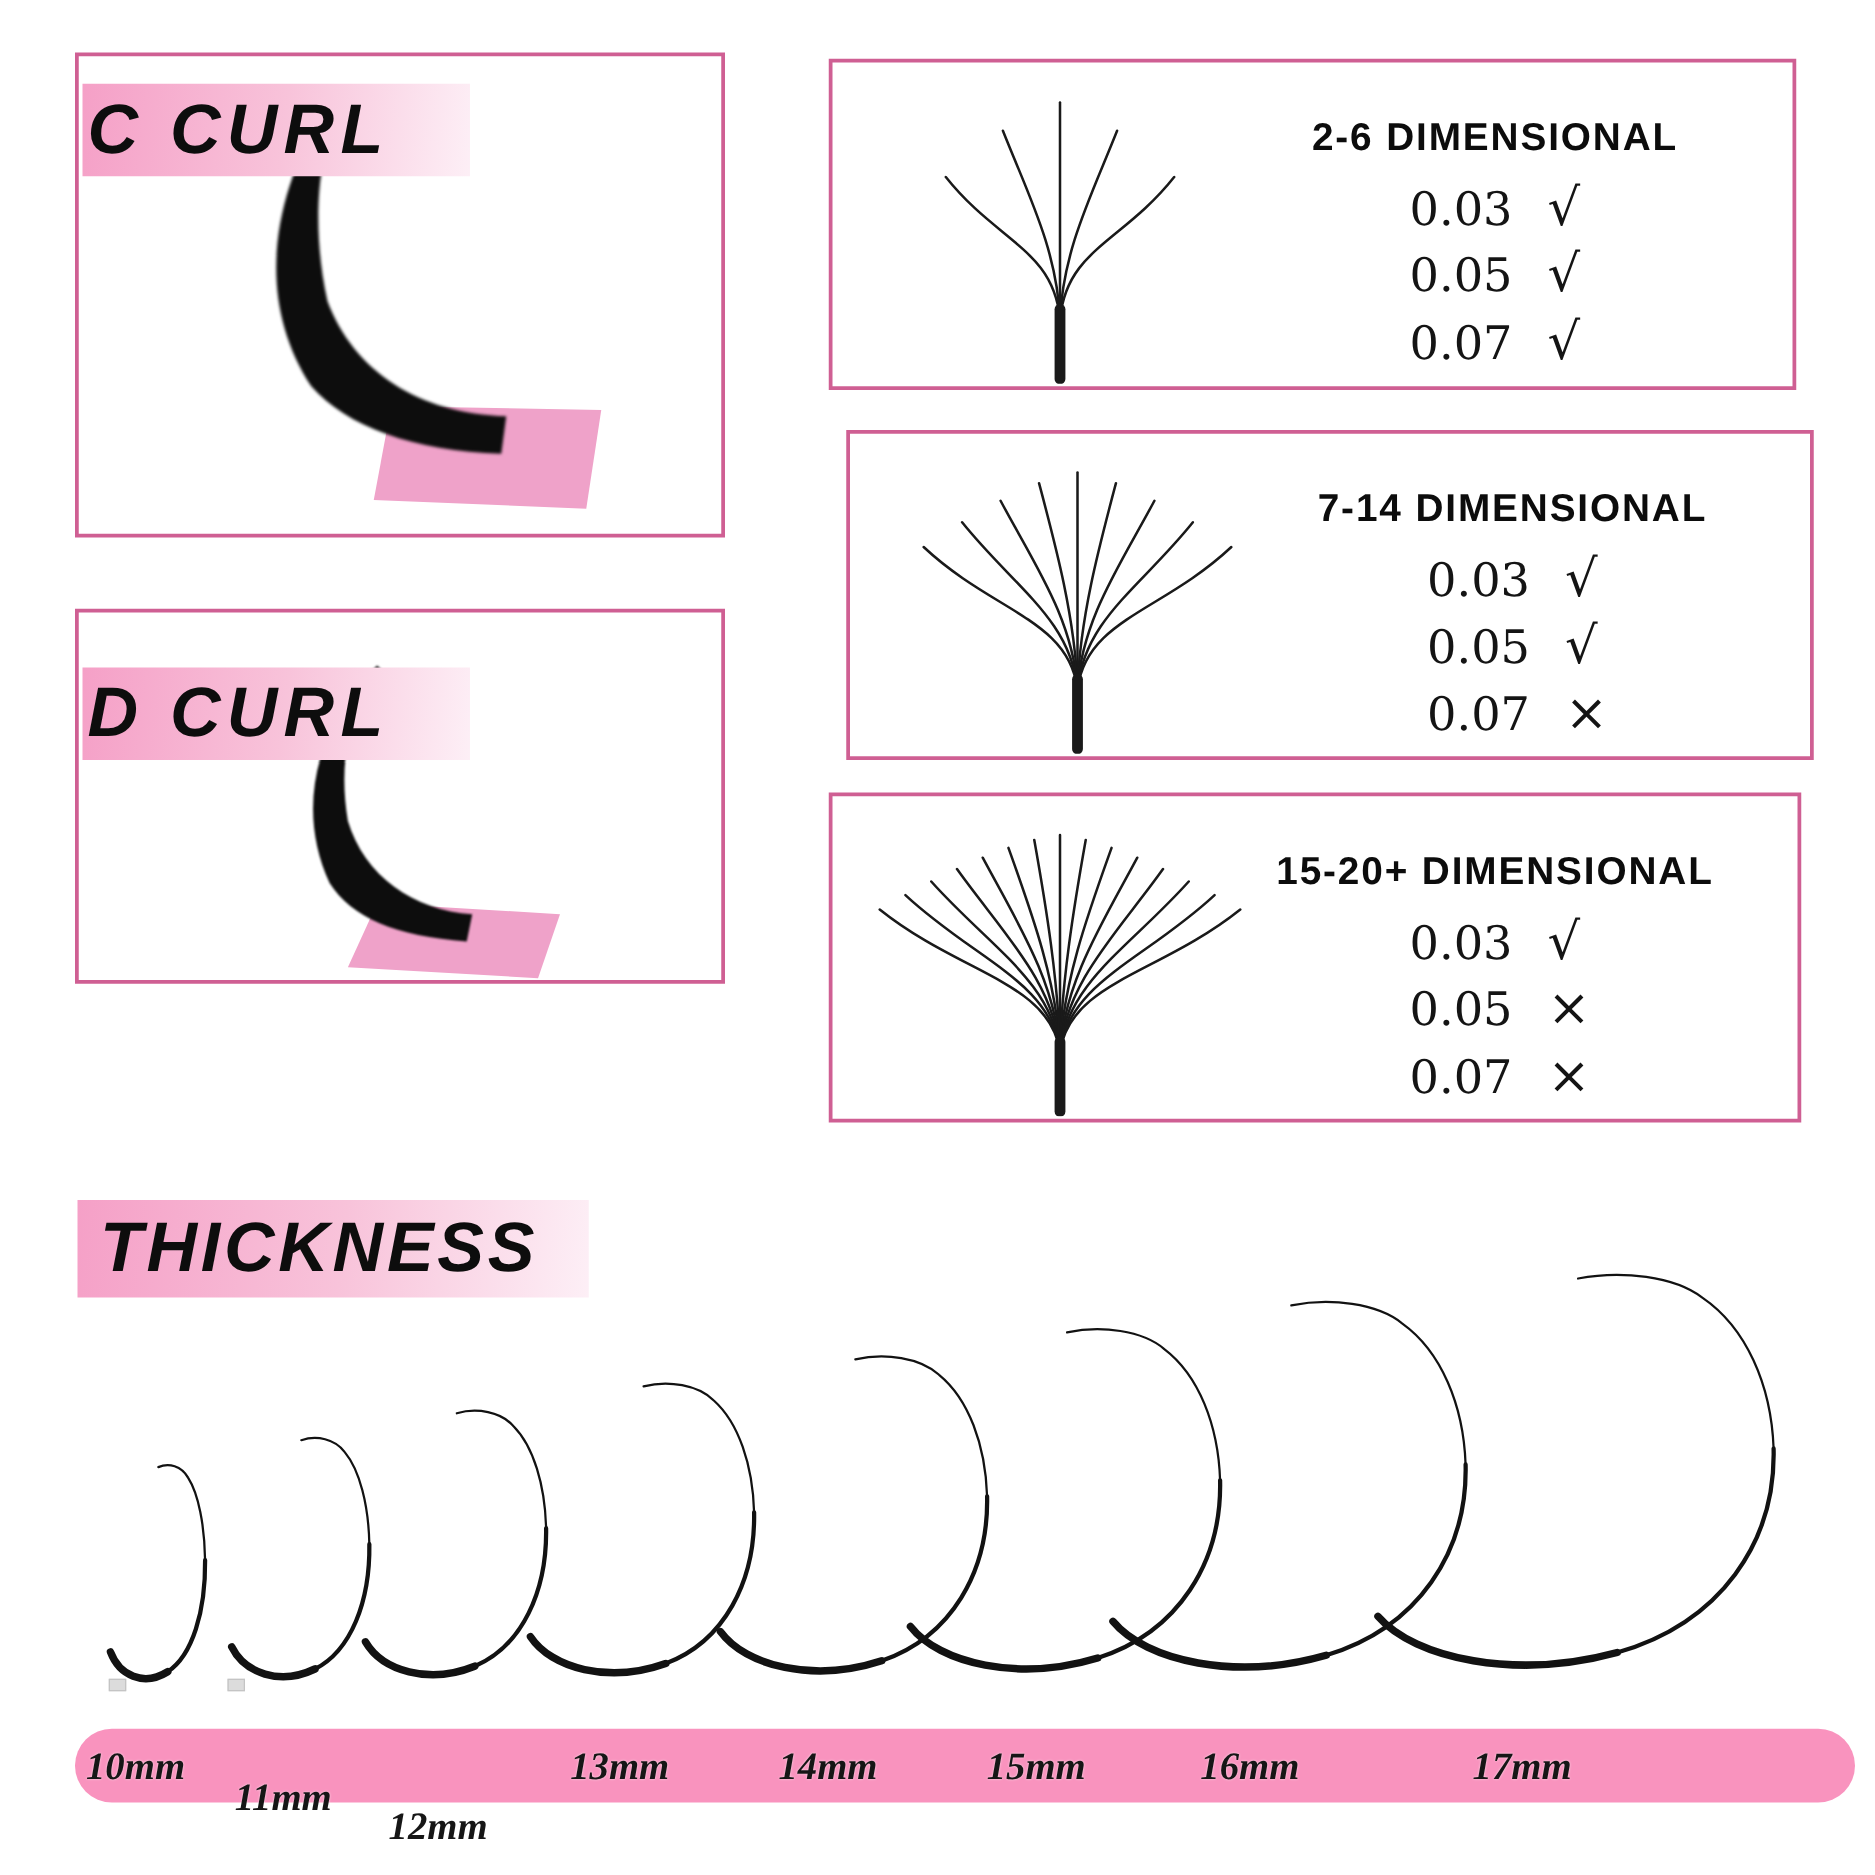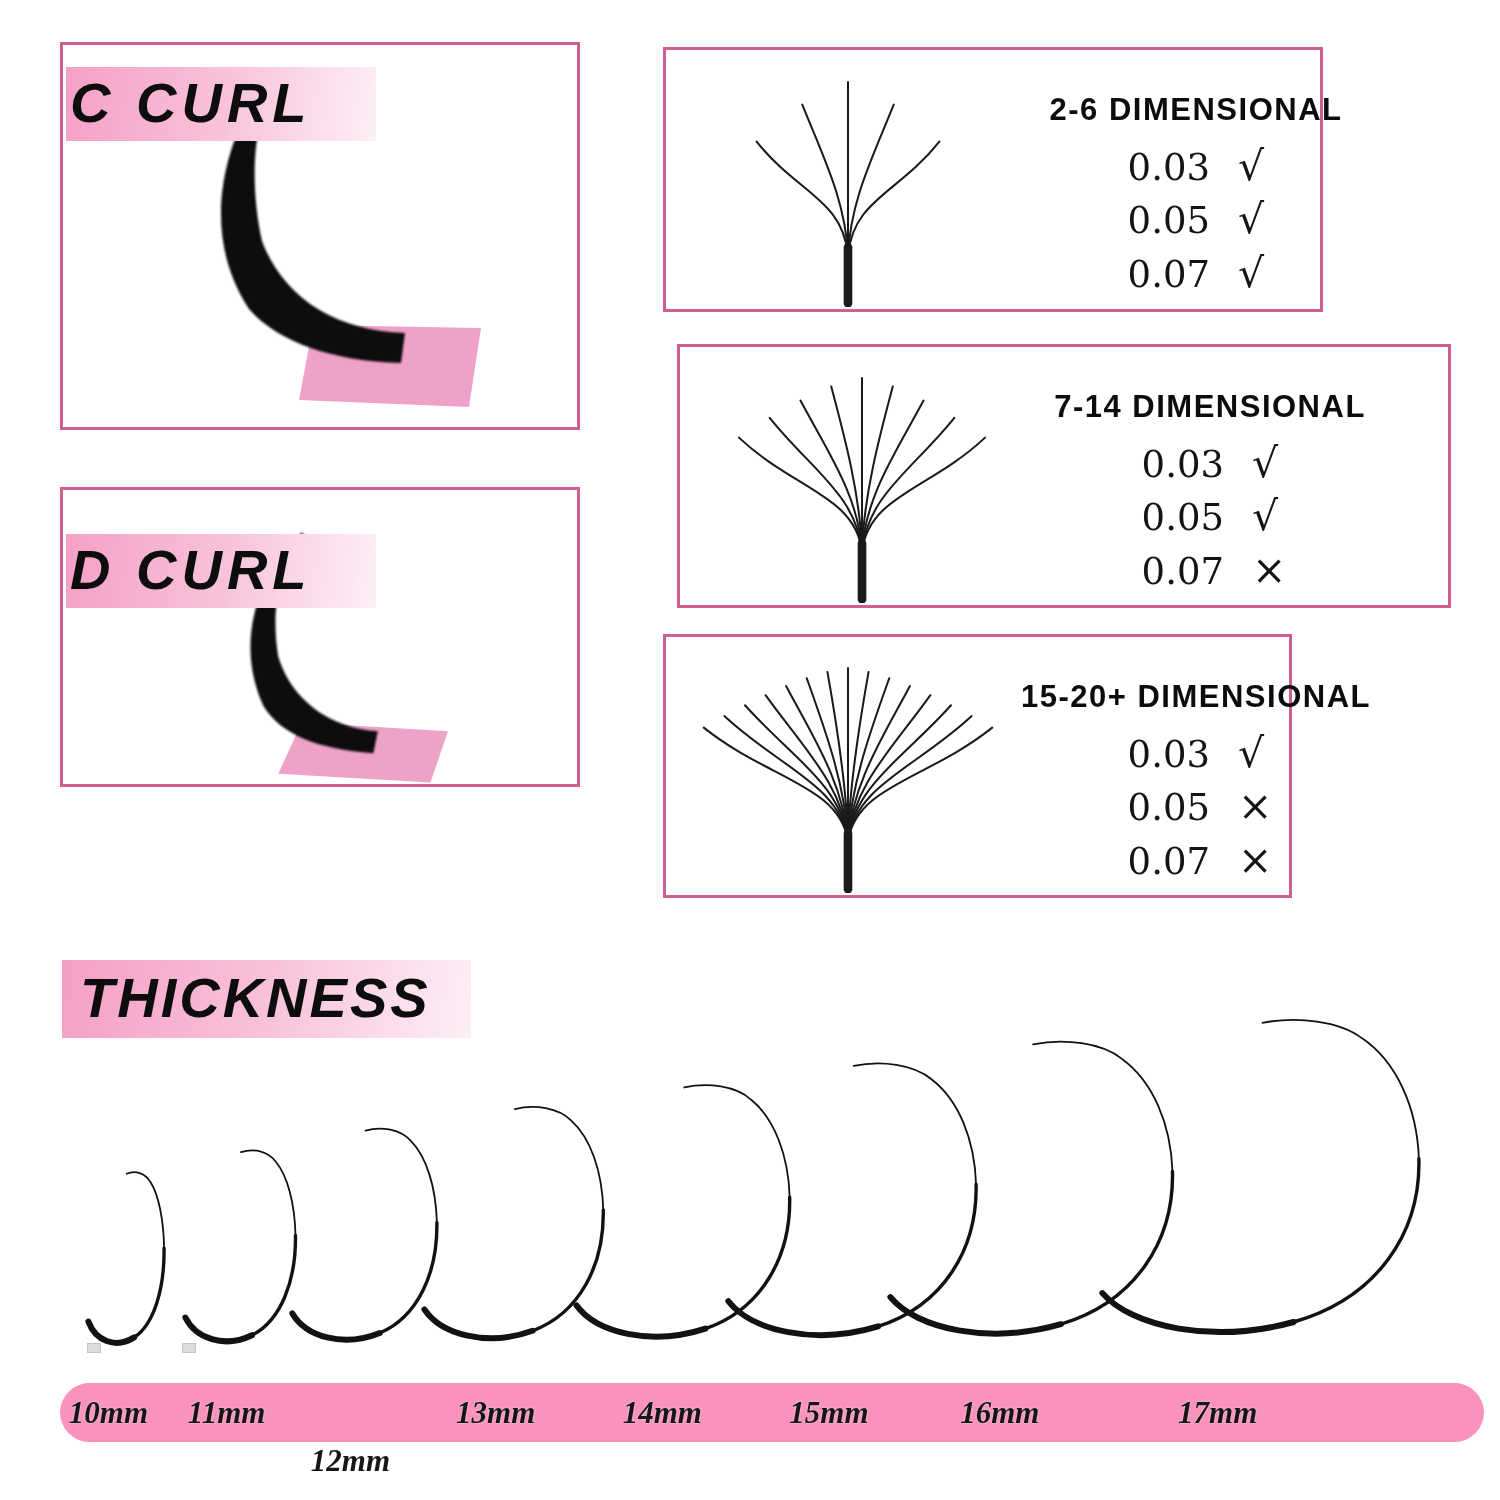--- a/index.html
+++ b/index.html
@@ -3,23 +3,23 @@
 <meta charset="utf-8">
 <style>
   html,body{margin:0;padding:0;background:#fff;}
   .page{position:relative;width:1500px;height:1500px;background:#ffffff;overflow:hidden;
         font-family:"Liberation Sans",sans-serif;color:#111;}
 
   
   .panel{position:absolute;border:3px solid var(--border-pink,#cf5f93);background:#fff;box-sizing:border-box;}
   #c-curl-box{left:60px;top:42px;width:520px;height:388px;}
   #d-curl-box{left:60px;top:487px;width:520px;height:300px;}
-  #dim-box-0{left:663px;top:47px;width:660px;height:265px;}
+  #dim-box-0{left:663px;top:47px;width:774px;height:265px;}
   #dim-box-1{left:677px;top:344px;width:774px;height:264px;}
-  #dim-box-2{left:663px;top:634px;width:629px;height:264px;}
+  #dim-box-2{left:663px;top:634px;width:778px;height:264px;}
 
   
   .chip{position:absolute;display:inline-block;white-space:nowrap;
         background:linear-gradient(97deg,var(--chip-pink-start,#f5a0c7) 0%,#f8c3da 52%,var(--chip-pink-end,#fdeff6) 100%);
         color:#0d0d0d;font-style:italic;font-weight:800;line-height:1;}
   .curl-chip{left:3px;top:22px;font-size:56px;letter-spacing:5px;padding:8px 64px 10px 4px;}
   #d-curl-box .curl-chip{top:44px;}
   #thickness-chip{left:62px;top:960px;font-size:56px;letter-spacing:3px;padding:10px 40px 12px 18px;}
 
   
@@ -47,21 +47,21 @@
   .tlash path.base{stroke-width:6;}
   .tlash path.mid{stroke-width:3.4;}
   .tape{position:absolute;width:12px;height:8px;background:#dcdcdc;border:1px solid #c4c4c4;bottom:3px;}
   #tape-1{left:27px;} #tape-2{left:122px;}
 
   #length-bar{position:absolute;left:60px;top:1383px;width:1424px;height:59px;
               background:var(--bar-pink,#f993be);border-radius:30px;}
   .len-label{position:absolute;top:50%;transform:translate(-50%,-50%);
              font-family:"Liberation Serif",serif;font-style:italic;font-weight:700;
              font-size:31px;color:#161616;text-shadow:0 0 2px rgba(255,255,255,.7);}
-  .len-label:nth-of-type(1){left:3.4%;}  .len-label:nth-of-type(2){left:11.7%;}
+  .len-label:nth-of-type(1){left:3.4%;}  .len-label:nth-of-type(2){left:11.7%;margin-top:25px;}
   .len-label:nth-of-type(3){left:20.4%;margin-top:48px;} .len-label:nth-of-type(4){left:30.6%;}
   .len-label:nth-of-type(5){left:42.3%;} .len-label:nth-of-type(6){left:54.0%;}
   .len-label:nth-of-type(7){left:66.0%;} .len-label:nth-of-type(8){left:81.3%;}
 </style>
 </head>
 <body>
 
 <div class="page">
 
   <section class="panel" id="c-curl-box">

